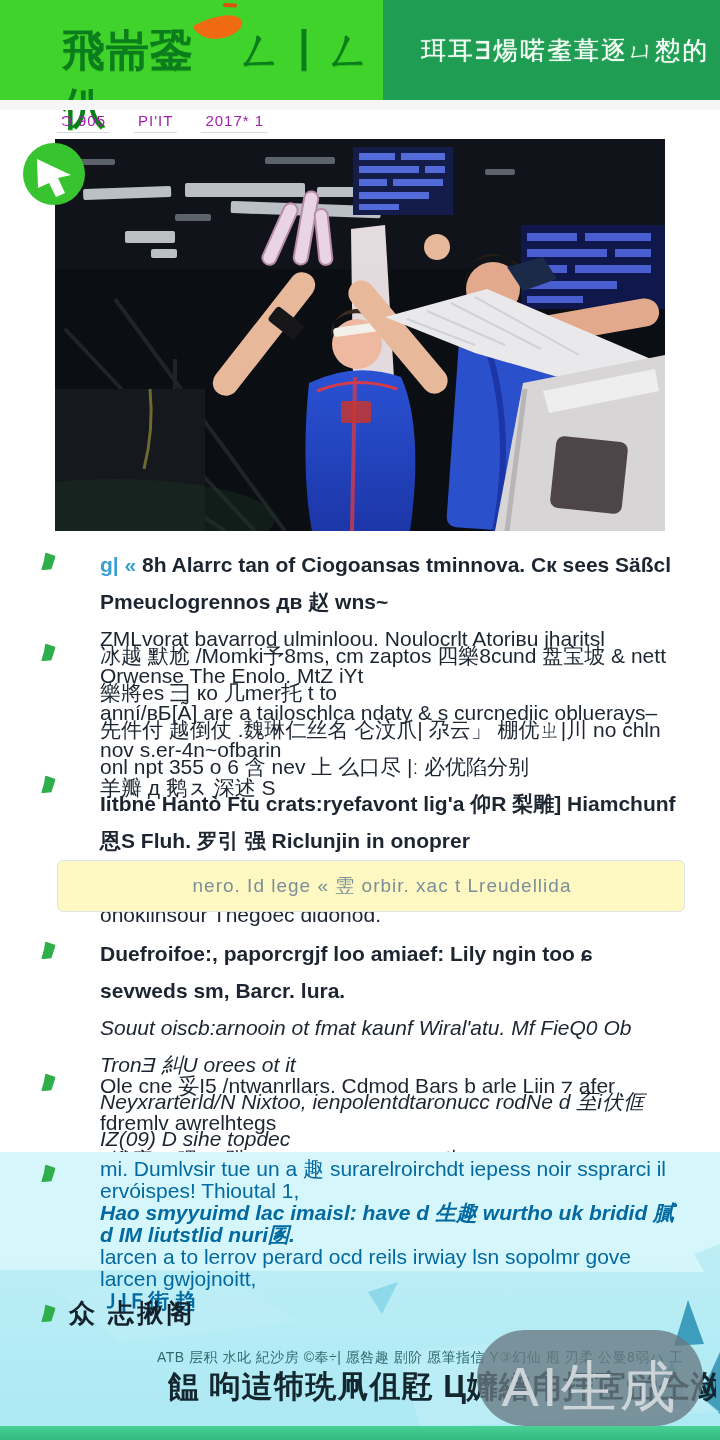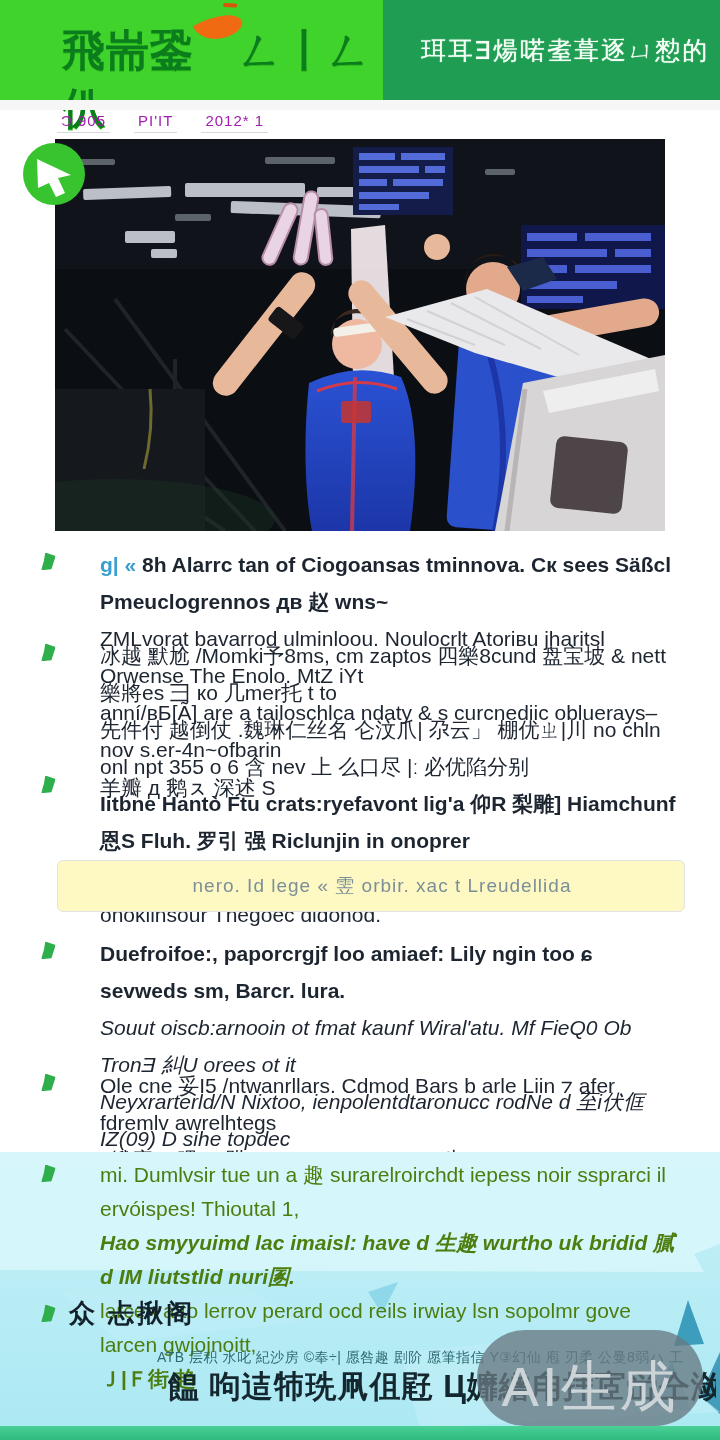--- a/index.html
+++ b/index.html
@@ -33,21 +33,21 @@
 
   
   .para{position:absolute;left:42px;width:638px;}
   .bullet{position:absolute;left:0;top:7px;width:13px;height:18px;background:#2fae4c;
           clip-path:polygon(18% 0,100% 12%,78% 88%,0 100%,14% 46%);transform:rotate(6deg);}
   .lines{margin-left:58px;font-size:21px;line-height:37px;color:#1d2530;}
   .lines .b{font-weight:700;}
   .lines .i{font-style:italic;}
   .lines .bi{font-weight:700;font-style:italic;}
   .lead{color:#3a9fd0;font-weight:700;}
-  .p6 .lines{line-height:34px;color:#4d7c0f;}
+  .p6 .lines{line-height:22px;color:#0369a1;}
 
   
   .loadbtn{position:absolute;top:860px;left:57px;width:604px;height:50px;background:#fef9c3;
            border:1px solid #dfe3e6;border-radius:6px;display:flex;align-items:center;
            justify-content:center;font-size:19px;color:#7c8f98;letter-spacing:1px;cursor:pointer;padding-left:22px;}
 
   
   .cyanbg{position:absolute;top:1152px;left:0;width:720px;height:276px;}
   .hl-heading{position:absolute;top:1296px;left:42px;display:flex;align-items:center;}
   .hl-heading .bullet{position:static;margin-right:14px;flex:none;}
@@ -84,21 +84,21 @@
         <span>逐ㄩ</span>
         <span>愸的</span>
       </div>
     </div>
   </div>
   <div class="subhdr"></div>
 
   <div class="meta">
     <span>Ɔ 905</span>
     <span>PI'IT</span>
-    <span>2012* 1</span>
+    <span>2017* 1</span>
   </div>
 
   <div class="photo">
     <svg width="610" height="392" viewBox="0 0 610 392" xmlns="http://www.w3.org/2000/svg">
       <defs>
         <linearGradient id="jersey" x1="0" y1="0" x2="0" y2="1">
           <stop offset="0" stop-color="#2a52d4"></stop>
             <stop offset="1" stop-color="#1c36a8"></stop>
         </linearGradient>
       </defs>

